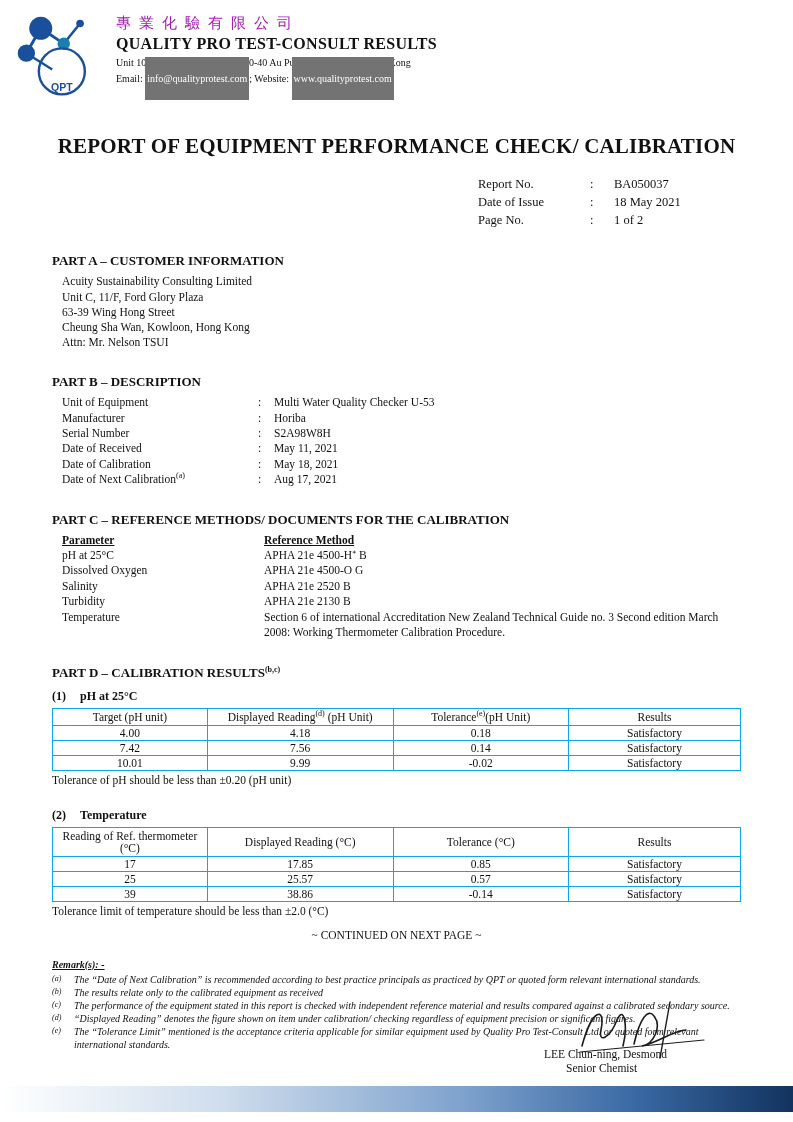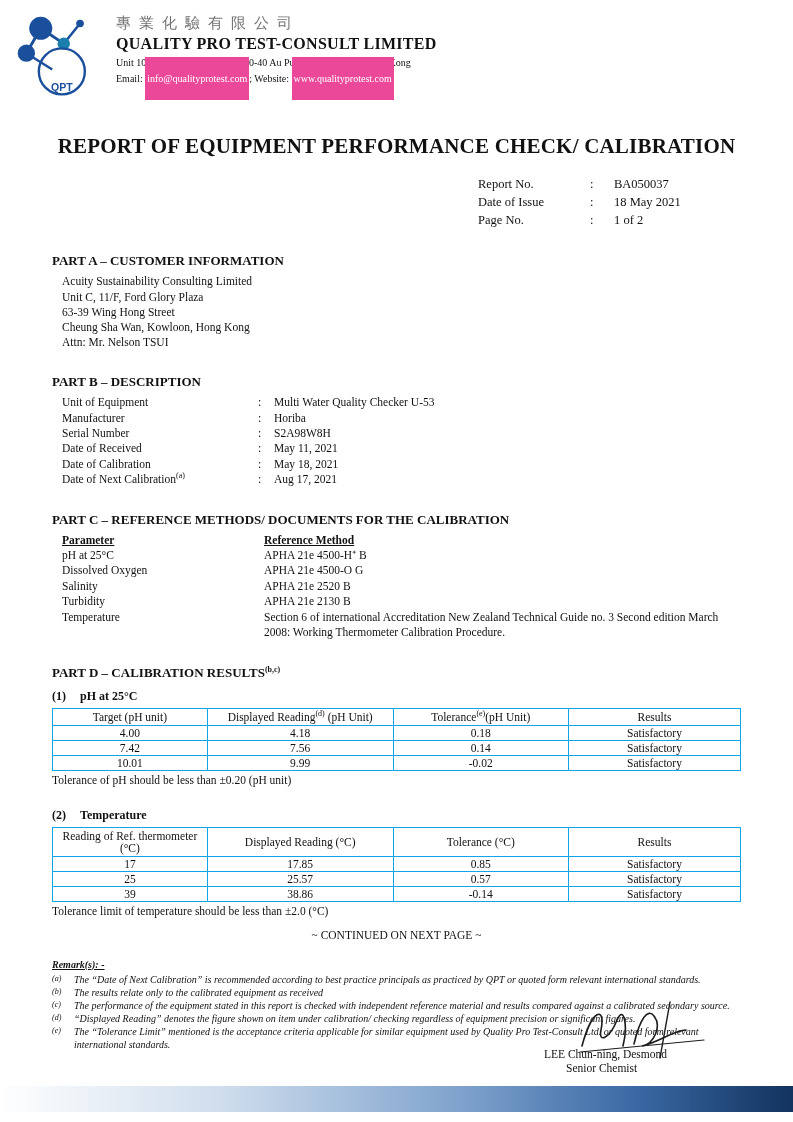--- a/index.html
+++ b/index.html
@@ -5,24 +5,24 @@
   * { margin:0; padding:0; box-sizing:border-box; }
   body { background:#d8d8d8; font-family:"Liberation Serif", serif; }
   .page {
     position:relative; width:793px; height:1122px; margin:0 auto;
     background:#ffffff; color:#111; overflow:hidden;
   }
   
   .hdr { display:flex; padding:12px 0 0 12px; }
   .logo { width:92px; height:92px; flex-shrink:0; }
   .hdr-text { margin-left:12px; padding-top:2px; }
-  .cn-name { font-size:15px; letter-spacing:8px; color:#737373; }
+  .cn-name { font-size:15px; letter-spacing:8px; color:#a21caf; }
   .co-name { font-size:16px; font-weight:bold; margin-top:2px; letter-spacing:0.3px; }
   .addr-line { font-size:10px; margin-top:3px; line-height:1.3; }
-  .link-hl { background:#ec4899; color:#ffffff; padding:16px 2px; }
+  .link-hl { background:#737373; color:#ffffff; padding:16px 2px; }
   
   .doc-title { font-size:21px; font-weight:bold; text-align:center; margin-top:30px; padding:0 40px; letter-spacing:0.2px; }
   
   .report-info { margin:16px 0 0 478px; font-size:12.5px; }
   .ri-row { display:flex; line-height:1.45; }
   .ri-label { width:112px; }
   .ri-colon { width:24px; }
   
   .section { margin:0 52px; }
   .sec-heading { font-weight:bold; font-size:13px; margin-top:24px; }
@@ -75,21 +75,21 @@
       <line x1="13" y1="43" x2="40" y2="60" stroke="#1a4f9c" stroke-width="2.5"></line>
       <circle cx="28" cy="17" r="12" fill="#1a4f9c"></circle>
       <circle cx="13" cy="43" r="9" fill="#1a4f9c"></circle>
       <circle cx="52" cy="33" r="6.5" fill="#1b7fae"></circle>
       <circle cx="69" cy="12" r="4" fill="#1a4f9c"></circle>
       <circle cx="50" cy="62" r="24" fill="none" stroke="#1a4f9c" stroke-width="2.5"></circle>
       <text x="50" y="82" text-anchor="middle" font-size="11" font-weight="bold" fill="#1a4f9c" font-family="Liberation Sans, sans-serif">QPT</text>
     </svg>
     <div class="hdr-text">
       <div class="cn-name">專業化驗有限公司</div>
-      <div class="co-name">QUALITY PRO TEST-CONSULT LIMITED</div>
+      <div class="co-name">QUALITY PRO TEST-CONSULT RESULTS</div>
       <div class="addr-line">Unit 10, 14/F, Wah Wai Centre, 20-40 Au Pui Wan St., Fotan, Hong Kong</div>
       <div class="addr-line">
         <span>Email:</span>
         <span class="link-hl">info@qualityprotest.com</span><span>;</span>
         <span>Website:</span>
         <span class="link-hl">www.qualityprotest.com</span>
       </div>
     </div>
   </div>
 

